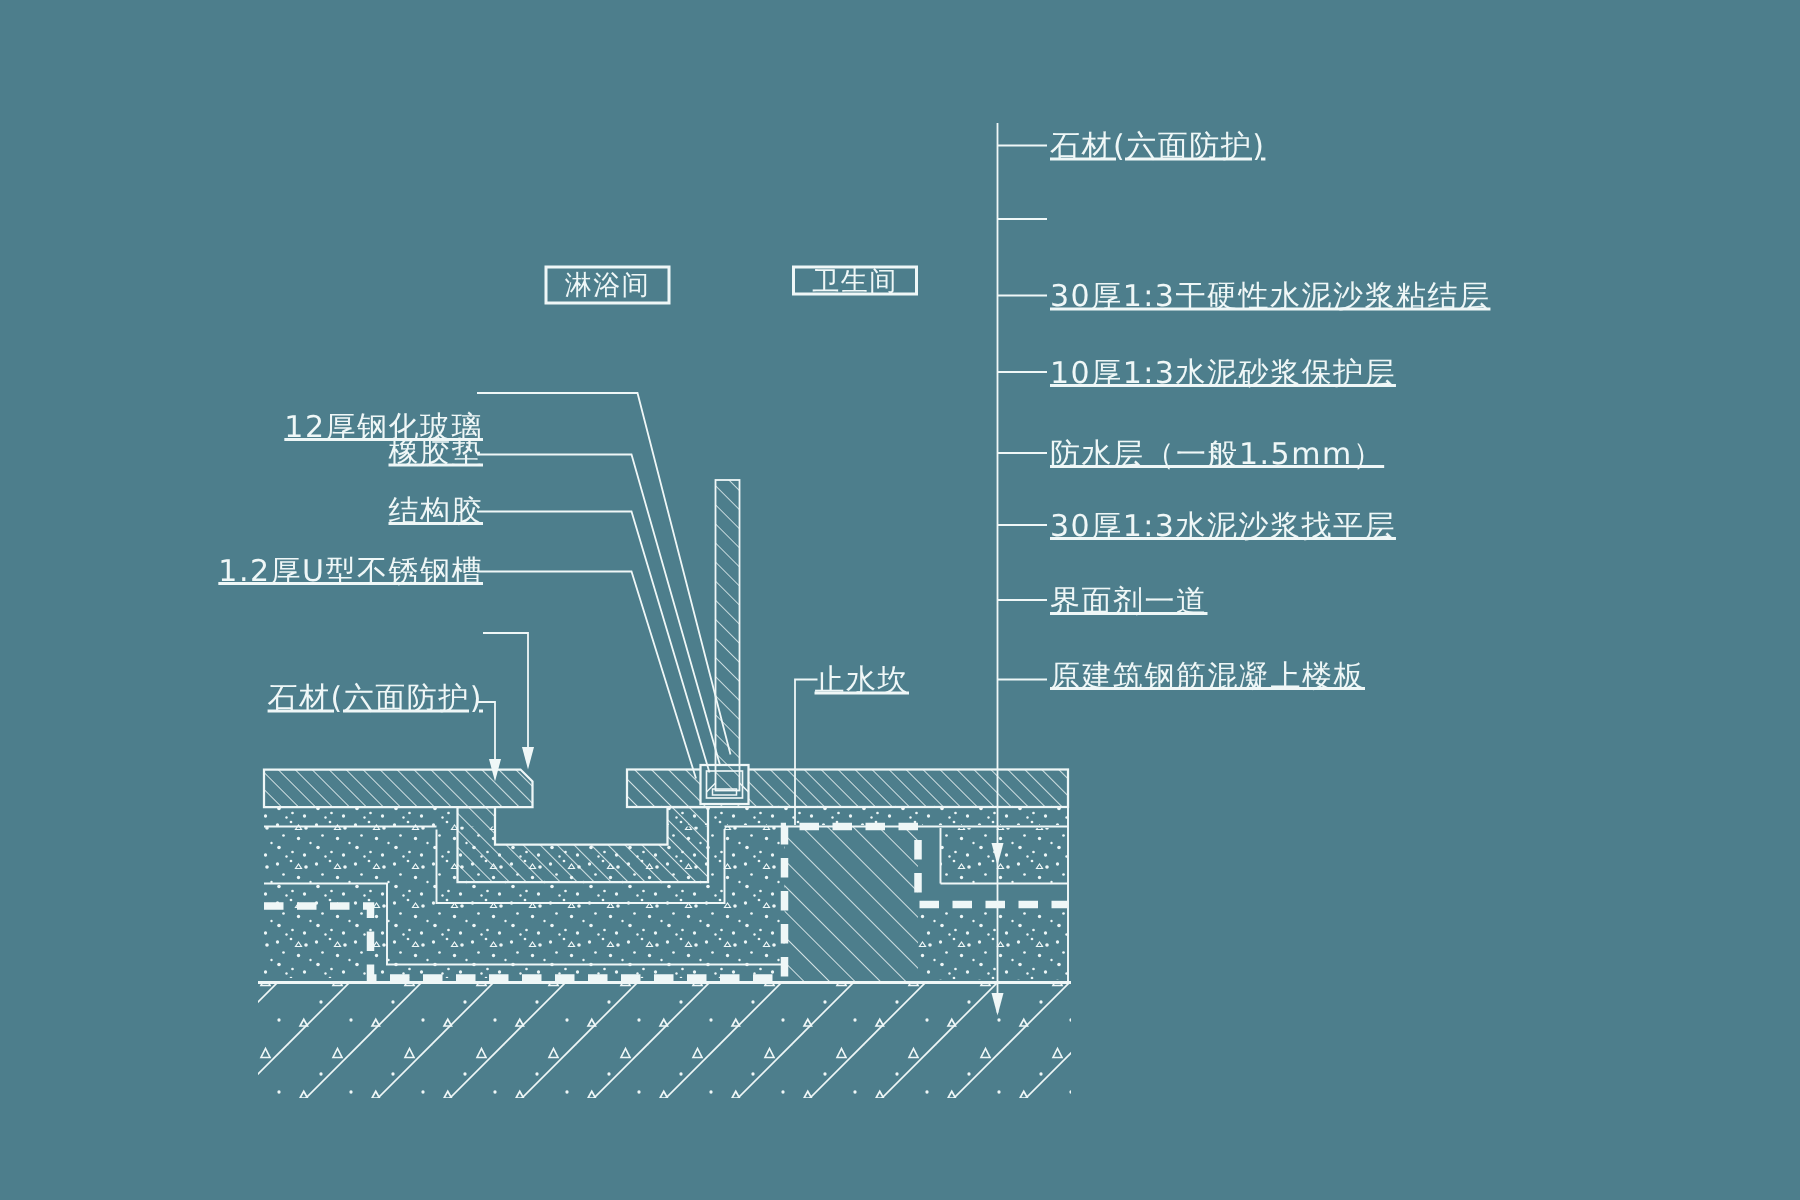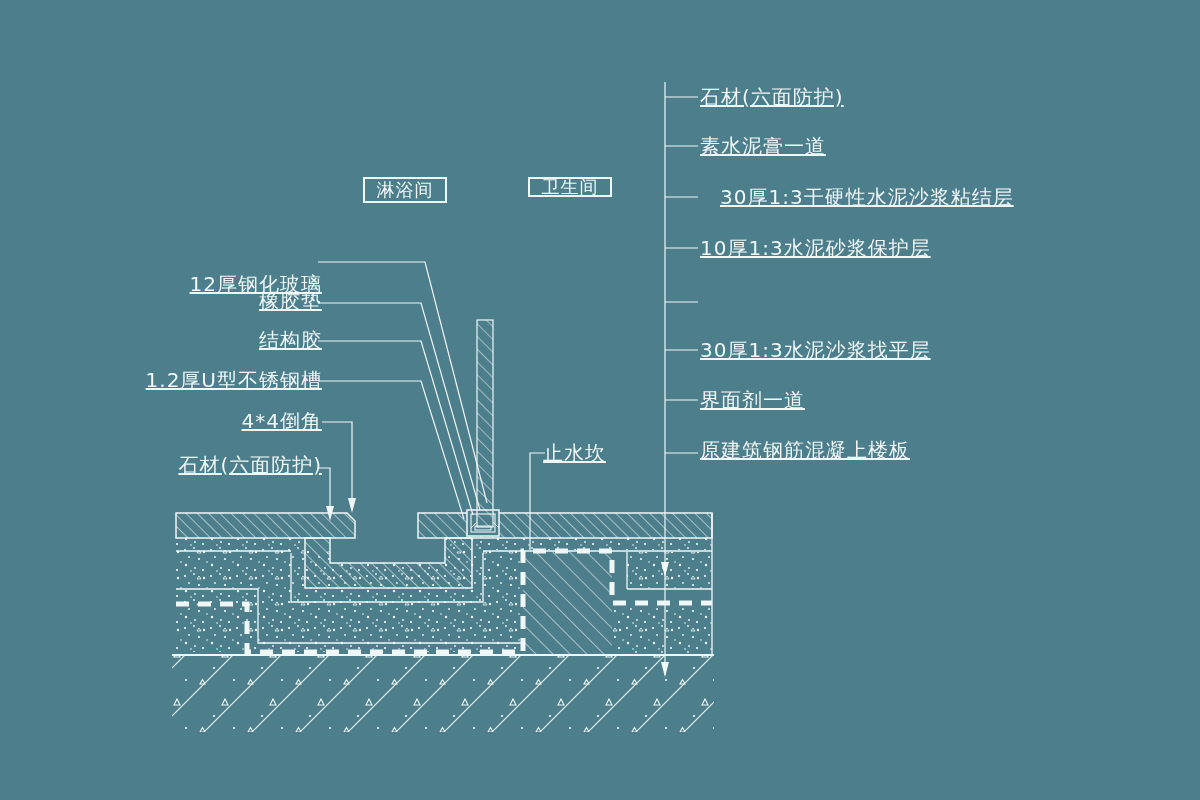--- a/index.html
+++ b/index.html
@@ -149,26 +149,25 @@
     <span>淋浴间</span>
   </div>
   <div class="room-box" style="left:528px; top:177px; width:84px; height:20px;">
     <span>卫生间</span>
   </div>
 
   <div class="lbl left-col" style="top:223px;margin-top:44px;">12厚钢化玻璃</div>
   <div class="lbl left-col" style="top:284px;">橡胶垫</div>
   <div class="lbl left-col" style="top:323px;">结构胶</div>
   <div class="lbl left-col" style="top:363px;">1.2厚U型不锈钢槽</div>
-  <div class="lbl left-col" style="top:404px;">4*4倒角</div>
   <div class="lbl left-col" style="top:448px;">石材(六面防护)</div>
 
   <div class="lbl" style="left:543px; top:436px;">止水坎</div>
 
   <div class="lbl right-col" style="top:80px;">石材(六面防护)</div>
-  <div class="lbl right-col" style="top:129px;">素水泥膏一道</div>
-  <div class="lbl right-col" style="top:180px;margin-left:20px;">30厚1:3干硬性水泥沙浆粘结层</div>
+  <div class="lbl right-col" style="top:180px;">30厚1:3干硬性水泥沙浆粘结层</div>
   <div class="lbl right-col" style="top:231px;">10厚1:3水泥砂浆保护层</div>
+  <div class="lbl right-col" style="top:285px;">防水层（一般1.5mm）</div>
   <div class="lbl right-col" style="top:333px;">30厚1:3水泥沙浆找平层</div>
   <div class="lbl right-col" style="top:433px;">原建筑钢筋混凝上楼板</div>
   <div class="lbl right-col" style="top:383px;">界面剂一道</div>
 
 </div>
 
 </body></html>

